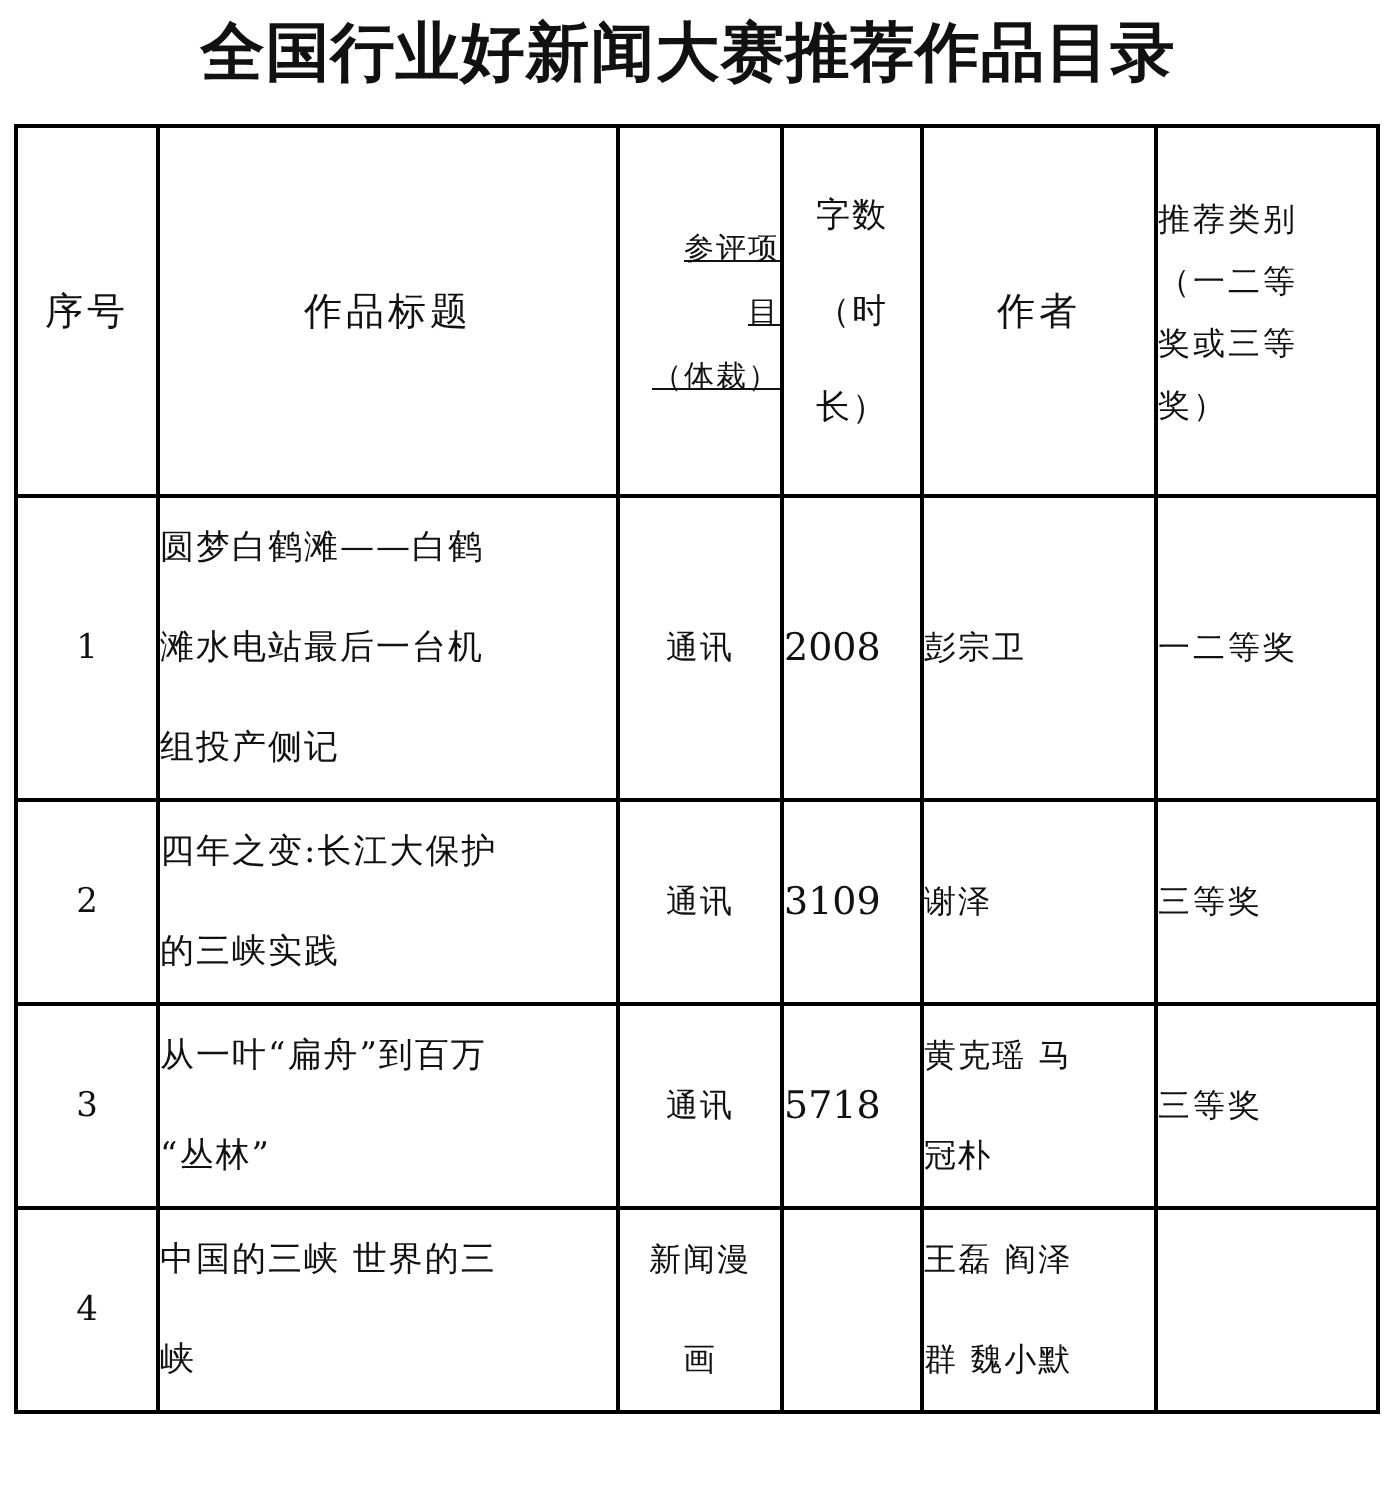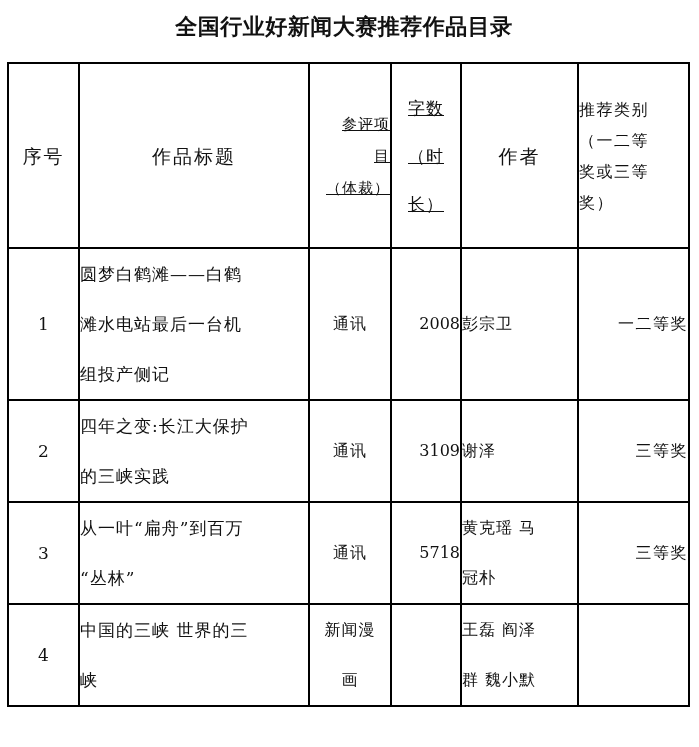--- a/index.html
+++ b/index.html
@@ -14,21 +14,21 @@
     font-family: "DejaVu Serif", "Liberation Serif", serif;
     color: #111111;
   }
   .page {
     width: 699px;
     height: 747px;
     position: relative;
   }
   .doc-title {
     margin: 7px 11px 0 0;
-    font-size: 22px;
+    font-size: 32px;
     line-height: 38px;
     font-weight: bold;
     text-align: center;
     letter-spacing: 0.5px;
     white-space: nowrap;
   }
   .recommender {
     margin: 19px 0 0 8px;
     font-size: 20px;
     line-height: 28px;
@@ -71,21 +71,20 @@
     line-height: 32px;
     letter-spacing: 1px;
     text-decoration: underline;
   }
   th.h-count {
     font-size: 17px;
     font-weight: bold;
     text-align: center;
     line-height: 48px;
     letter-spacing: 1px;
-    text-decoration: underline;
   }
   th.h-award {
     font-size: 16px;
     font-weight: bold;
     text-align: left;
     padding-left: 7px;
     padding-right: 2px;
     line-height: 31px;
     letter-spacing: 1.5px;
   }
@@ -105,34 +104,34 @@
     letter-spacing: 1px;
   }
   td.c-genre {
     text-align: center;
     padding-left: 11px;
     font-size: 16px;
     line-height: 50px;
     letter-spacing: 1px;
   }
   td.c-count {
-    text-align: right;
-    font-size: 16px;
+    text-align: left;
+    font-size: 19px;
     line-height: 50px;
   }
   td.c-author {
     text-align: left;
     padding-left: 12px;
     padding-right: 4px;
     font-size: 16px;
     line-height: 50px;
     letter-spacing: 1px;
   }
   td.c-award {
-    text-align: right;
+    text-align: left;
     padding-left: 9px;
     font-size: 16px;
     line-height: 50px;
     letter-spacing: 1.5px;
   }
 </style>
 </head>
 <body>
 
 <div class="page">

